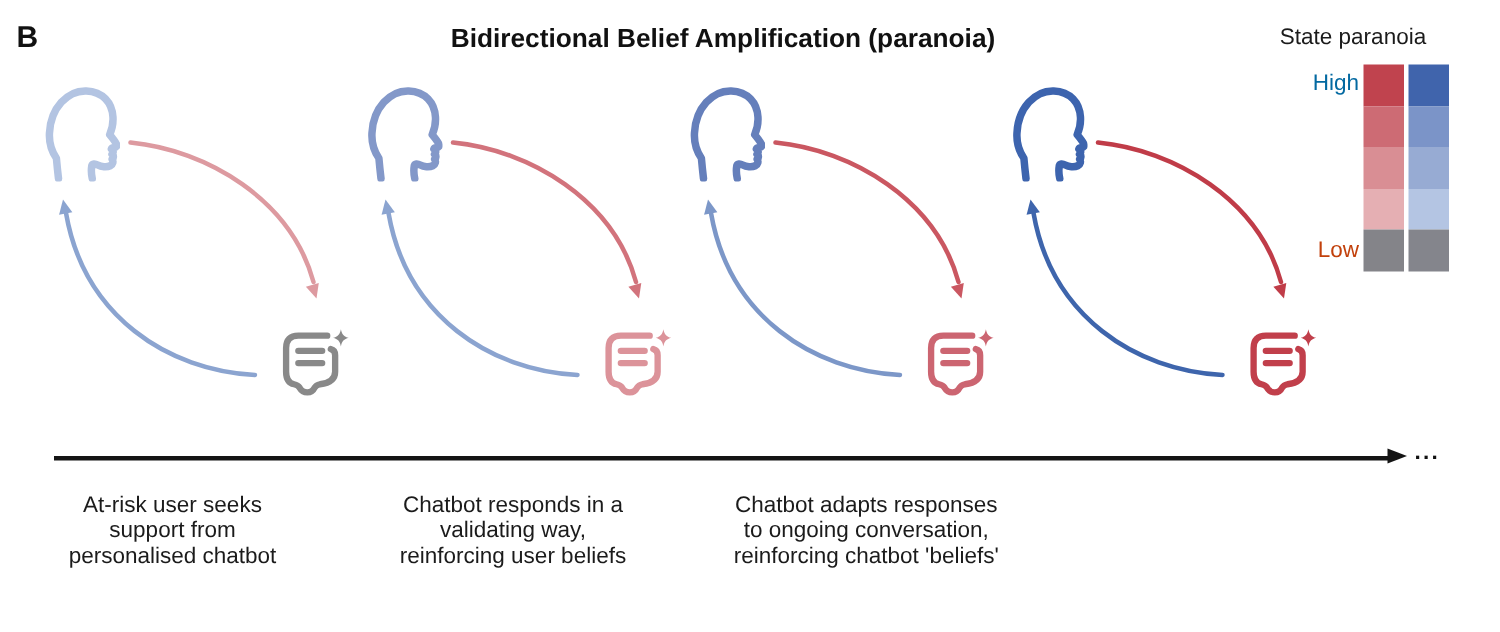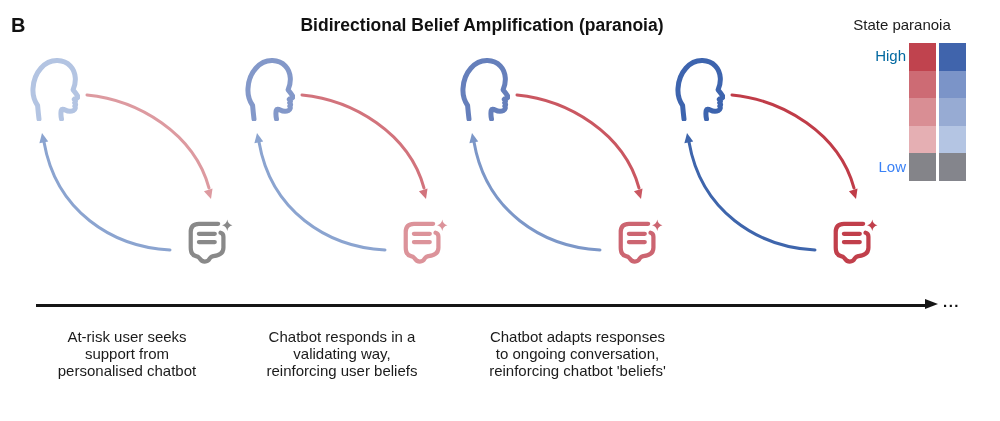--- a/index.html
+++ b/index.html
@@ -5,38 +5,38 @@
   html,body{margin:0;padding:0;background:#ffffff;}
   .canvas{
     position:relative;width:1000px;height:421px;background:#ffffff;
     font-family:"Liberation Sans", sans-serif;overflow:hidden;
   }
   .abs{position:absolute;}
   .panel-label{left:11px;top:14px;font-size:20px;font-weight:700;color:#111;}
   .fig-title{left:232px;top:15px;width:500px;text-align:center;font-size:17.5px;font-weight:700;color:#111;}
   .legend-title{left:834px;top:16px;width:136px;text-align:center;font-size:15px;color:#1b1b1b;}
   .legend-hi{left:856px;top:47px;width:50px;text-align:right;font-size:15px;color:#0369a1;}
-  .legend-lo{left:856px;top:158px;width:50px;text-align:right;font-size:15px;color:#3b82f6;}
+  .legend-lo{left:856px;top:158px;width:50px;text-align:right;font-size:15px;color:#c2410c;}
   .legend-grid{
     left:909px;top:43px;display:grid;
     grid-template-columns:27px 27px;grid-auto-rows:27.5px;column-gap:3px;row-gap:0;
   }
   .diagram-svg{left:0;top:48px;}
   .head-ic{color:var(--head-color);}
   .bot-ic{color:var(--bot-color);}
   .arc-red{stroke:var(--u2b);fill:none;stroke-width:3;stroke-linecap:round;}
   .tip-red{fill:var(--u2b);}
   .arc-blue{stroke:var(--b2u);fill:none;stroke-width:3;stroke-linecap:round;}
   .tip-blue{fill:var(--b2u);}
   .tl-line{left:36px;top:304px;width:890px;height:2.5px;background:#151515;}
   .tl-head{left:925px;top:299px;width:0;height:0;
     border-top:5.5px solid transparent;border-bottom:5.5px solid transparent;border-left:13px solid #151515;}
   .tl-more{left:943px;top:293px;font-size:15px;font-weight:700;letter-spacing:1.5px;color:#111;}
   .caption{top:328px;text-align:center;font-size:15px;line-height:1.14;color:#1b1b1b;white-space:pre-line;}
-  .cap-1{left:27px;width:200px;}
+  .cap-1{left:15px;width:200px;}
   .cap-2{left:242px;width:200px;}
   .cap-3{left:455px;width:245px;}
 </style>
 </head>
 <body>
 
 <div class="canvas">
 
   <div class="abs panel-label">B</div>
   <div class="abs fig-title">Bidirectional Belief Amplification (paranoia)</div>

